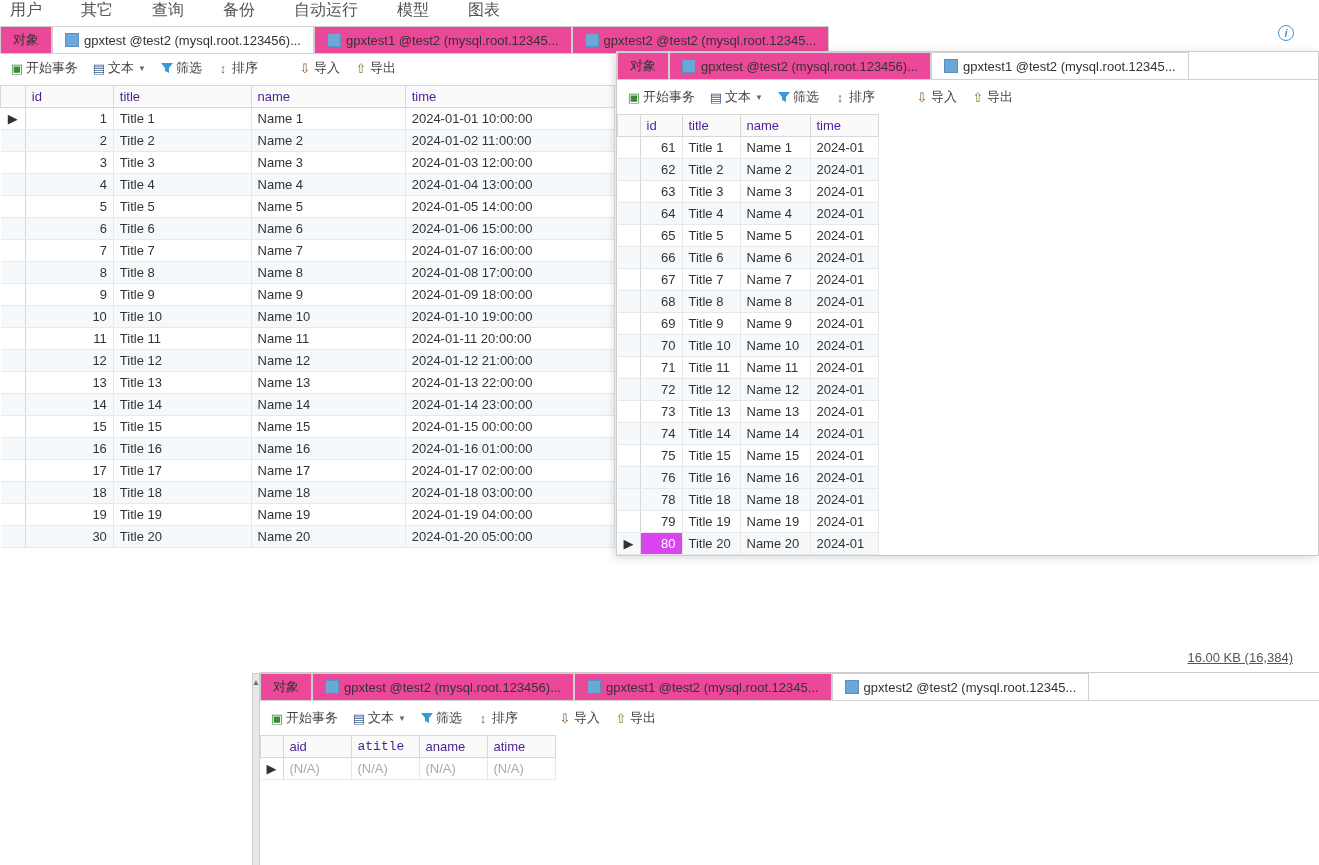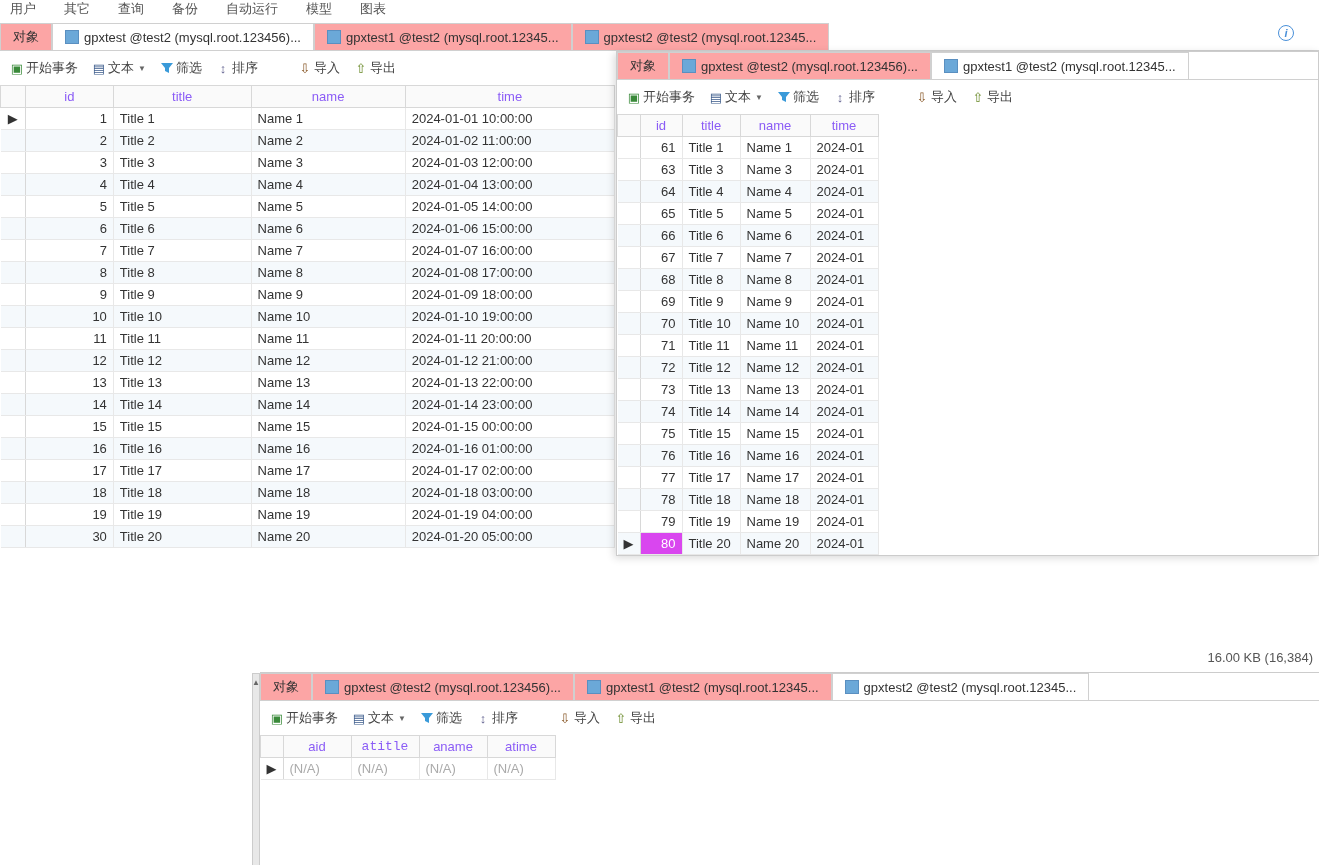--- a/index.html
+++ b/index.html
@@ -9,38 +9,38 @@
       color: #333;
       background: #fff;
       width: 1319px;
       height: 865px;
       position: relative;
       overflow: hidden;
     }
     
     .top-menu {
       display: flex;
-      gap: 28px;
+      gap: 39px;
       padding: 0 10px 5px;
       color: #555;
-      font-size: 13px;
+      font-size: 16px;
     }
     .top-menu span { cursor: default; }
     
     .tabbar {
       display: flex;
       border-bottom: 1px solid #d0d0d0;
       height: 28px;
       align-items: stretch;
     }
     .tab {
       padding: 4px 12px;
       border: 1px solid #d0d0d0;
       border-bottom: none;
-      background: #fca5a5;
+      background: #ec4899;
       display: flex;
       align-items: center;
       gap: 5px;
       cursor: pointer;
       font-size: 13px;
       color: #333;
       max-width: 310px;
       white-space: nowrap;
       overflow: hidden;
     }
@@ -132,38 +132,39 @@
       font-size: 11px;
       display: flex;
       align-items: center;
       justify-content: center;
       font-style: italic;
       font-weight: bold;
     }
     
     .status-text {
       position: absolute;
-      right: 6px;
+      right: 26px;
       top: 650px;
       font-size: 13px;
       color: #555;
+      text-decoration: underline;
     }
     
     table {
       border-collapse: collapse;
       width: 100%;
       font-size: 13px;
     }
     th {
-      text-align: center;
+      text-align: left;
       padding: 3px 6px;
       font-weight: normal;
       border: 1px solid #d8d8d8;
       background: #fafafa;
-      color: #8b5cf6;
+      color: #4c1d95;
     }
     td {
       padding: 3px 6px;
       border-right: 1px solid #e8e8e8;
       border-bottom: 1px solid #e8e8e8;
     }
     tr.even { background: #f5f9fc; }
     tr.selected td.idcell { background: #d946ef; color: #fff; }
     .rowmarker {
       width: 12px;
@@ -461,20 +462,27 @@
         </tr>
       </thead>
       <tbody>
         <tr>
           <td class="rowmarker"></td>
           <td class="idcell">61</td>
           <td>Title 1</td>
           <td>Name 1</td>
           <td>2024-01</td>
         </tr>
+        <tr class="even">
+          <td class="rowmarker"></td>
+          <td class="idcell">62</td>
+          <td>Title 2</td>
+          <td>Name 2</td>
+          <td>2024-01</td>
+        </tr>
         <tr>
           <td class="rowmarker"></td>
           <td class="idcell">63</td>
           <td>Title 3</td>
           <td>Name 3</td>
           <td>2024-01</td>
         </tr>
         <tr class="even">
           <td class="rowmarker"></td>
           <td class="idcell">64</td>
@@ -557,27 +565,20 @@
           <td class="idcell">75</td>
           <td>Title 15</td>
           <td>Name 15</td>
           <td>2024-01</td>
         </tr>
         <tr class="even">
           <td class="rowmarker"></td>
           <td class="idcell">76</td>
           <td>Title 16</td>
           <td>Name 16</td>
-          <td>2024-01</td>
-        </tr>
-        <tr>
-          <td class="rowmarker"></td>
-          <td class="idcell">77</td>
-          <td>Title 17</td>
-          <td>Name 17</td>
           <td>2024-01</td>
         </tr>
         <tr class="even">
           <td class="rowmarker"></td>
           <td class="idcell">78</td>
           <td>Title 18</td>
           <td>Name 18</td>
           <td>2024-01</td>
         </tr>
         <tr>

